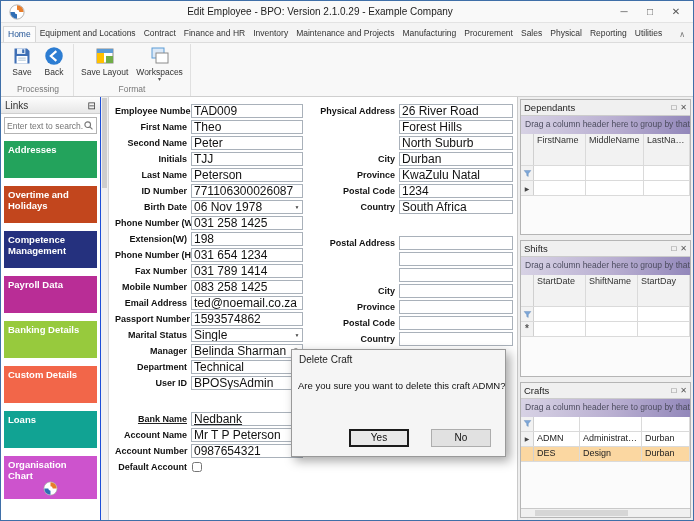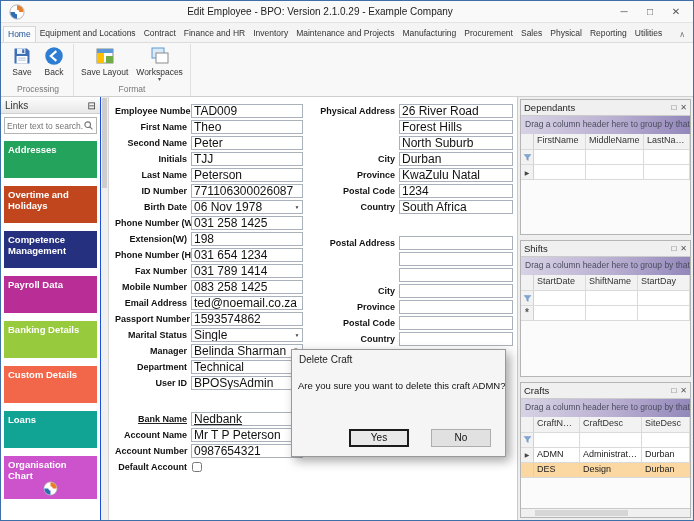--- a/index.html
+++ b/index.html
@@ -72,21 +72,21 @@
   
   .right-rail{width:176px;border-left:1px solid #c9c9c9;background:#efefef;display:flex;flex-direction:column;gap:5px;padding:2px;}
   .panel{flex:1;display:flex;flex-direction:column;border:1px solid #b5b5b5;background:#fbfbfb;overflow:hidden;}
   .panel-header{height:16px;background:#f0f0f0;border-bottom:1px solid #cccccc;display:flex;align-items:center;padding:0 3px;font-size:9.5px;color:#222;}
   .panel-title{flex:1;white-space:nowrap;overflow:hidden;}
   .panel-icons{display:flex;}
   .panel-icons span{font-size:8px;color:#555;margin-left:4px;}
   .drag-area{height:18px;background:linear-gradient(100deg,#d8d3e5 0%,#b9afd1 55%,#9287ba 100%);font-size:8.5px;color:#4c4c5e;padding:3px 4px;white-space:nowrap;overflow:hidden;}
   .grid{flex:1;overflow:hidden;background:#fbfbfb;font-size:9px;}
   .grow{display:flex;height:15px;border-bottom:1px solid #dadada;background:#fff;}
-  .grow.ghead{height:16px;background:#f2f2f2;}
+  .grow.ghead{height:32px;background:#f2f2f2;}
   .grow.selected .gcell,.grow.selected .gind{background:#fbd7a1;}
   .gind{width:13px;flex:0 0 13px;background:#f2f2f2;border-right:1px solid #d0d0d0;display:flex;align-items:center;justify-content:center;color:#444;}
   .gind .fi{display:inline-flex;}.gind .fi svg{width:9px;height:9px;}
   .gind .ai{font-size:6px;}
   .gind .si{font-size:10px;font-weight:bold;line-height:8px;color:#555;}
   .gcell{border-right:1px solid #dadada;padding:1px 3px;overflow:hidden;white-space:nowrap;text-overflow:ellipsis;color:#222;}
   .ghead .gcell{background:#f2f2f2;color:#333;}
   .hscroll{height:9px;background:#f0f0f0;border-top:1px solid #c9c9c9;display:flex;align-items:stretch;}
   .hthumb{width:55%;background:#d6d6d6;margin:1px 1px 1px 14px;}
 
@@ -561,26 +561,20 @@
         <div class="panel">
           <div class="panel-header">
             <span class="panel-title">Crafts</span>
             <span class="panel-icons">
               <span>□</span>
               <span>✕</span>
             </span>
           </div>
           <div class="drag-area">Drag a column header here to group by that column</div>
           <div class="grid">
-            <div class="grow ghead">
-              <div class="gind"></div>
-              <div class="gcell" style="flex: 0 0 46px;">CraftName</div>
-              <div class="gcell" style="flex: 0 0 62px;">CraftDesc</div>
-              <div class="gcell" style="flex: 1 1 0%;">SiteDesc</div>
-            </div>
             <div class="grow">
               <div class="gind">
                 <span class="fi">
                   <svg viewBox="0 0 12 12">
                     <path d="M1.5 2h9L7 6.3V10L5 8.8V6.3z" fill="#7da7d8" stroke="#5a82b0" stroke-width=".5"></path>
                   </svg>
                 </span>
               </div>
               <div class="gcell" style="flex: 0 0 46px;"></div>
               <div class="gcell" style="flex: 0 0 62px;"></div>

